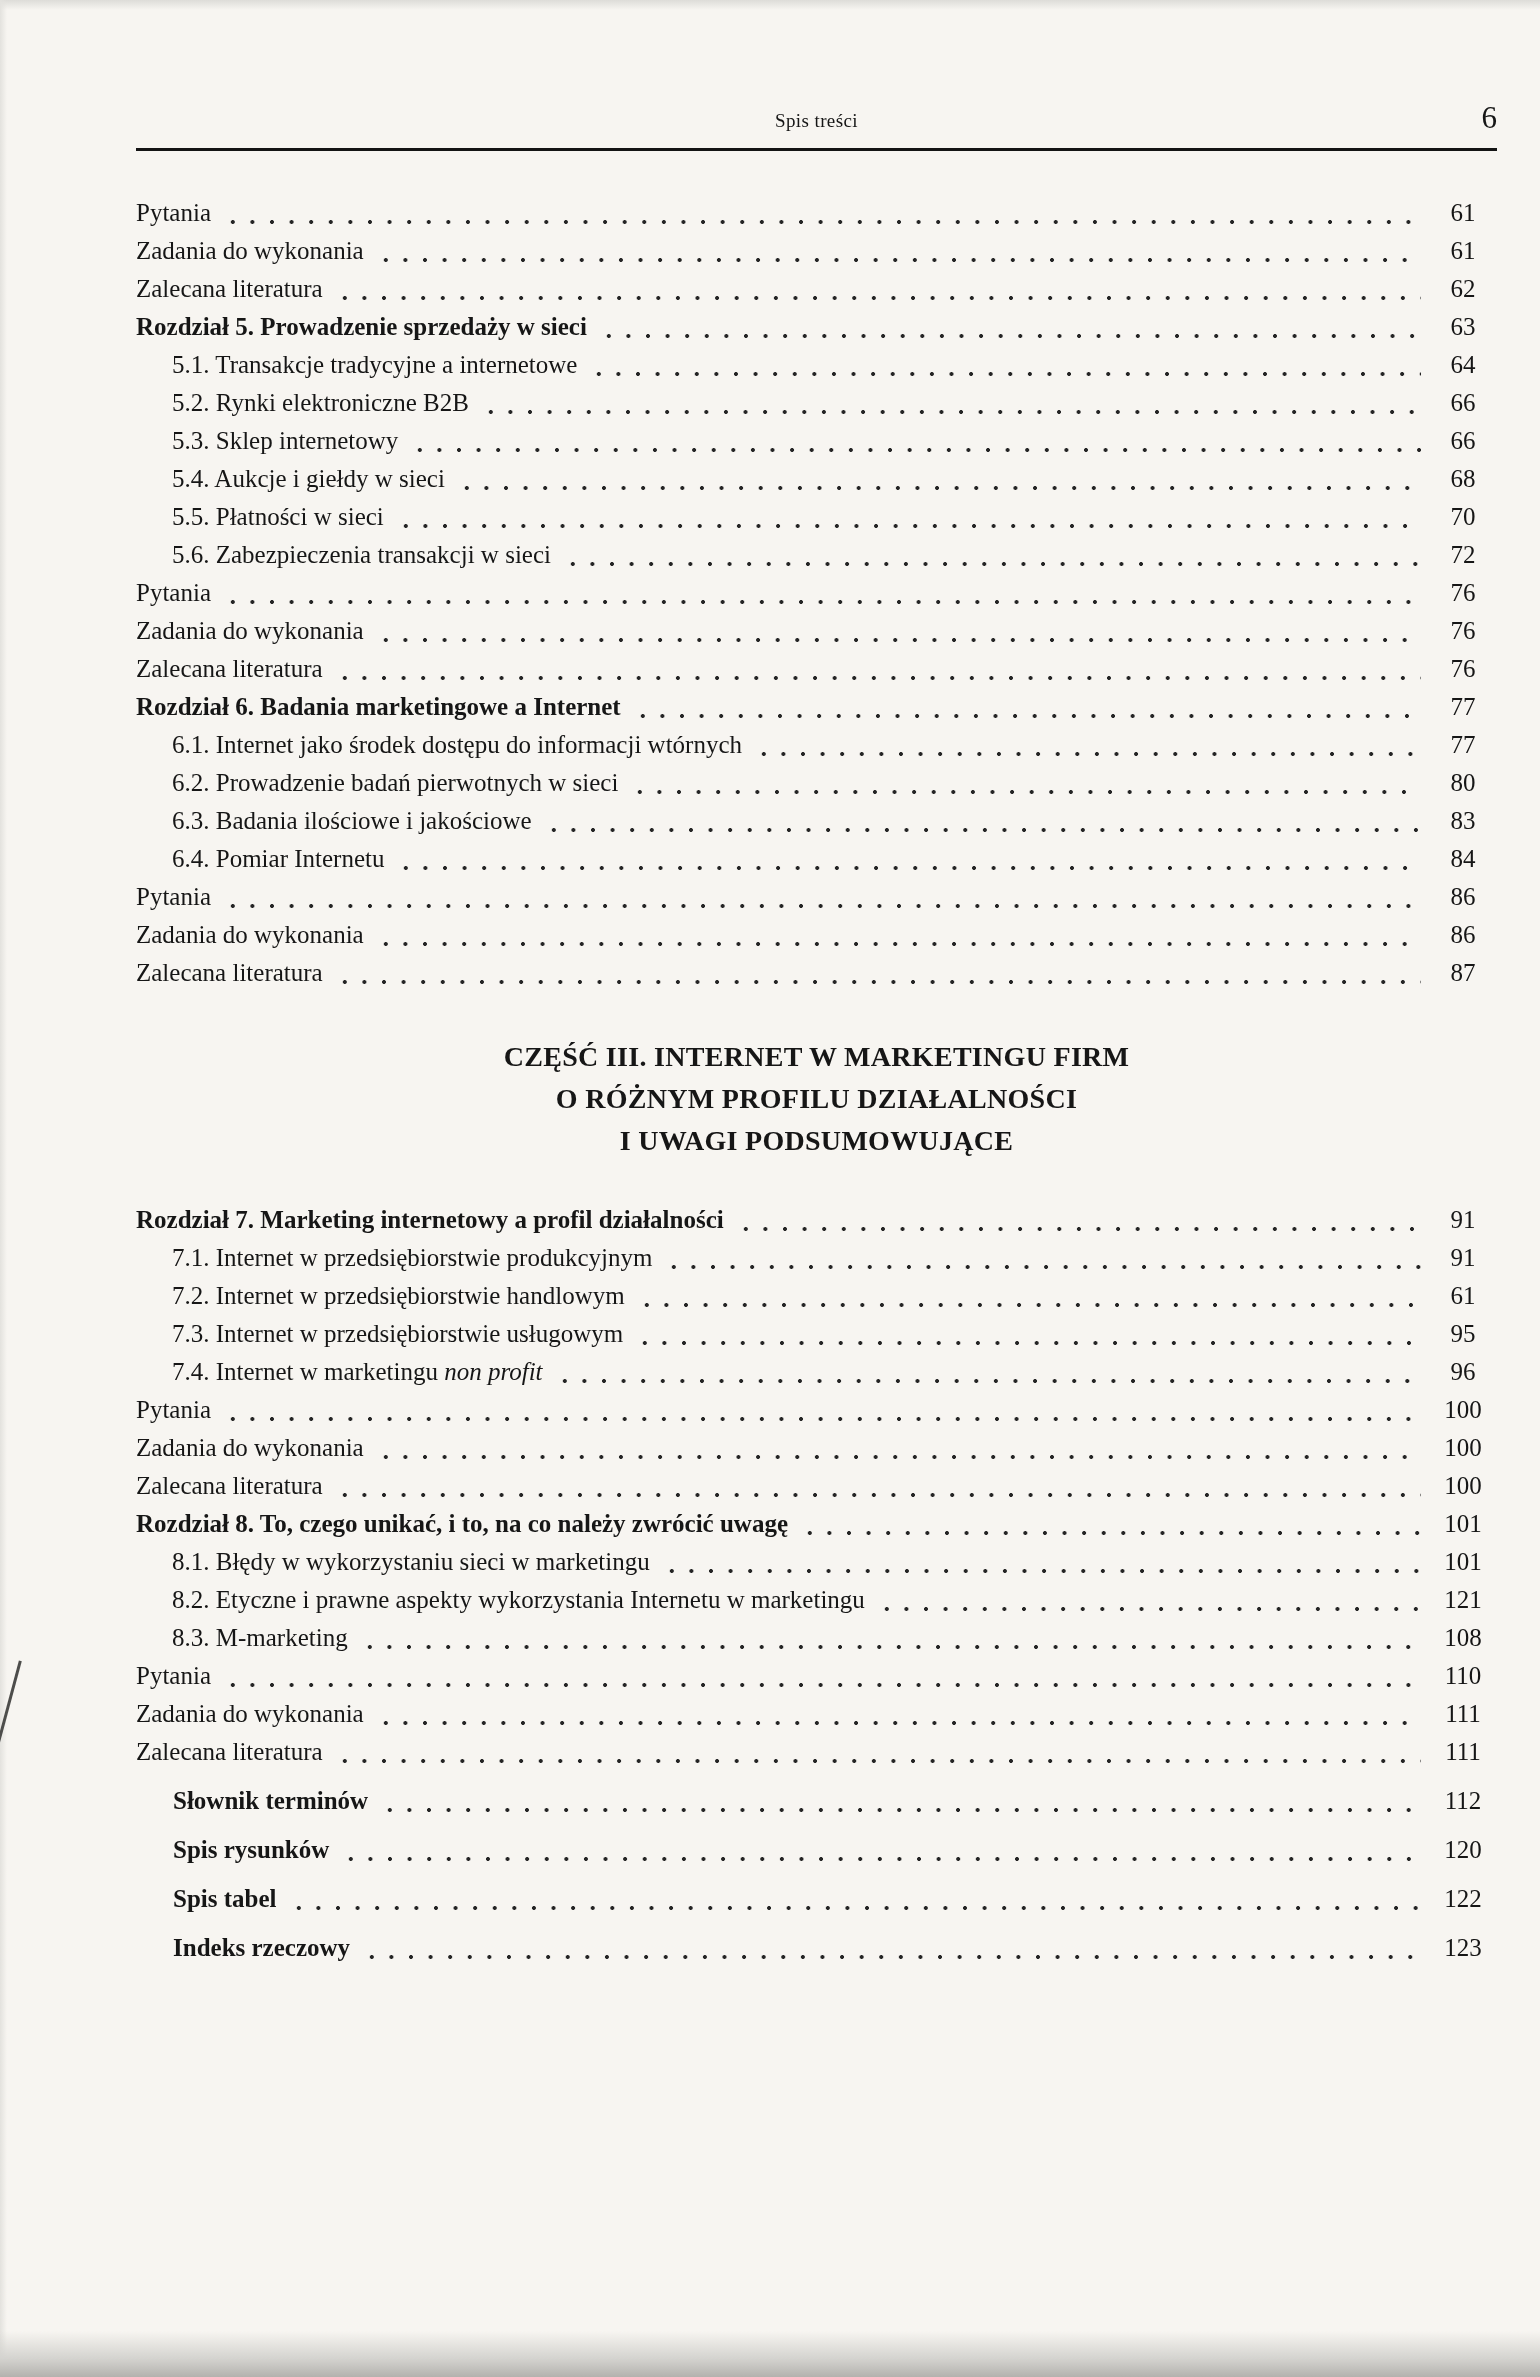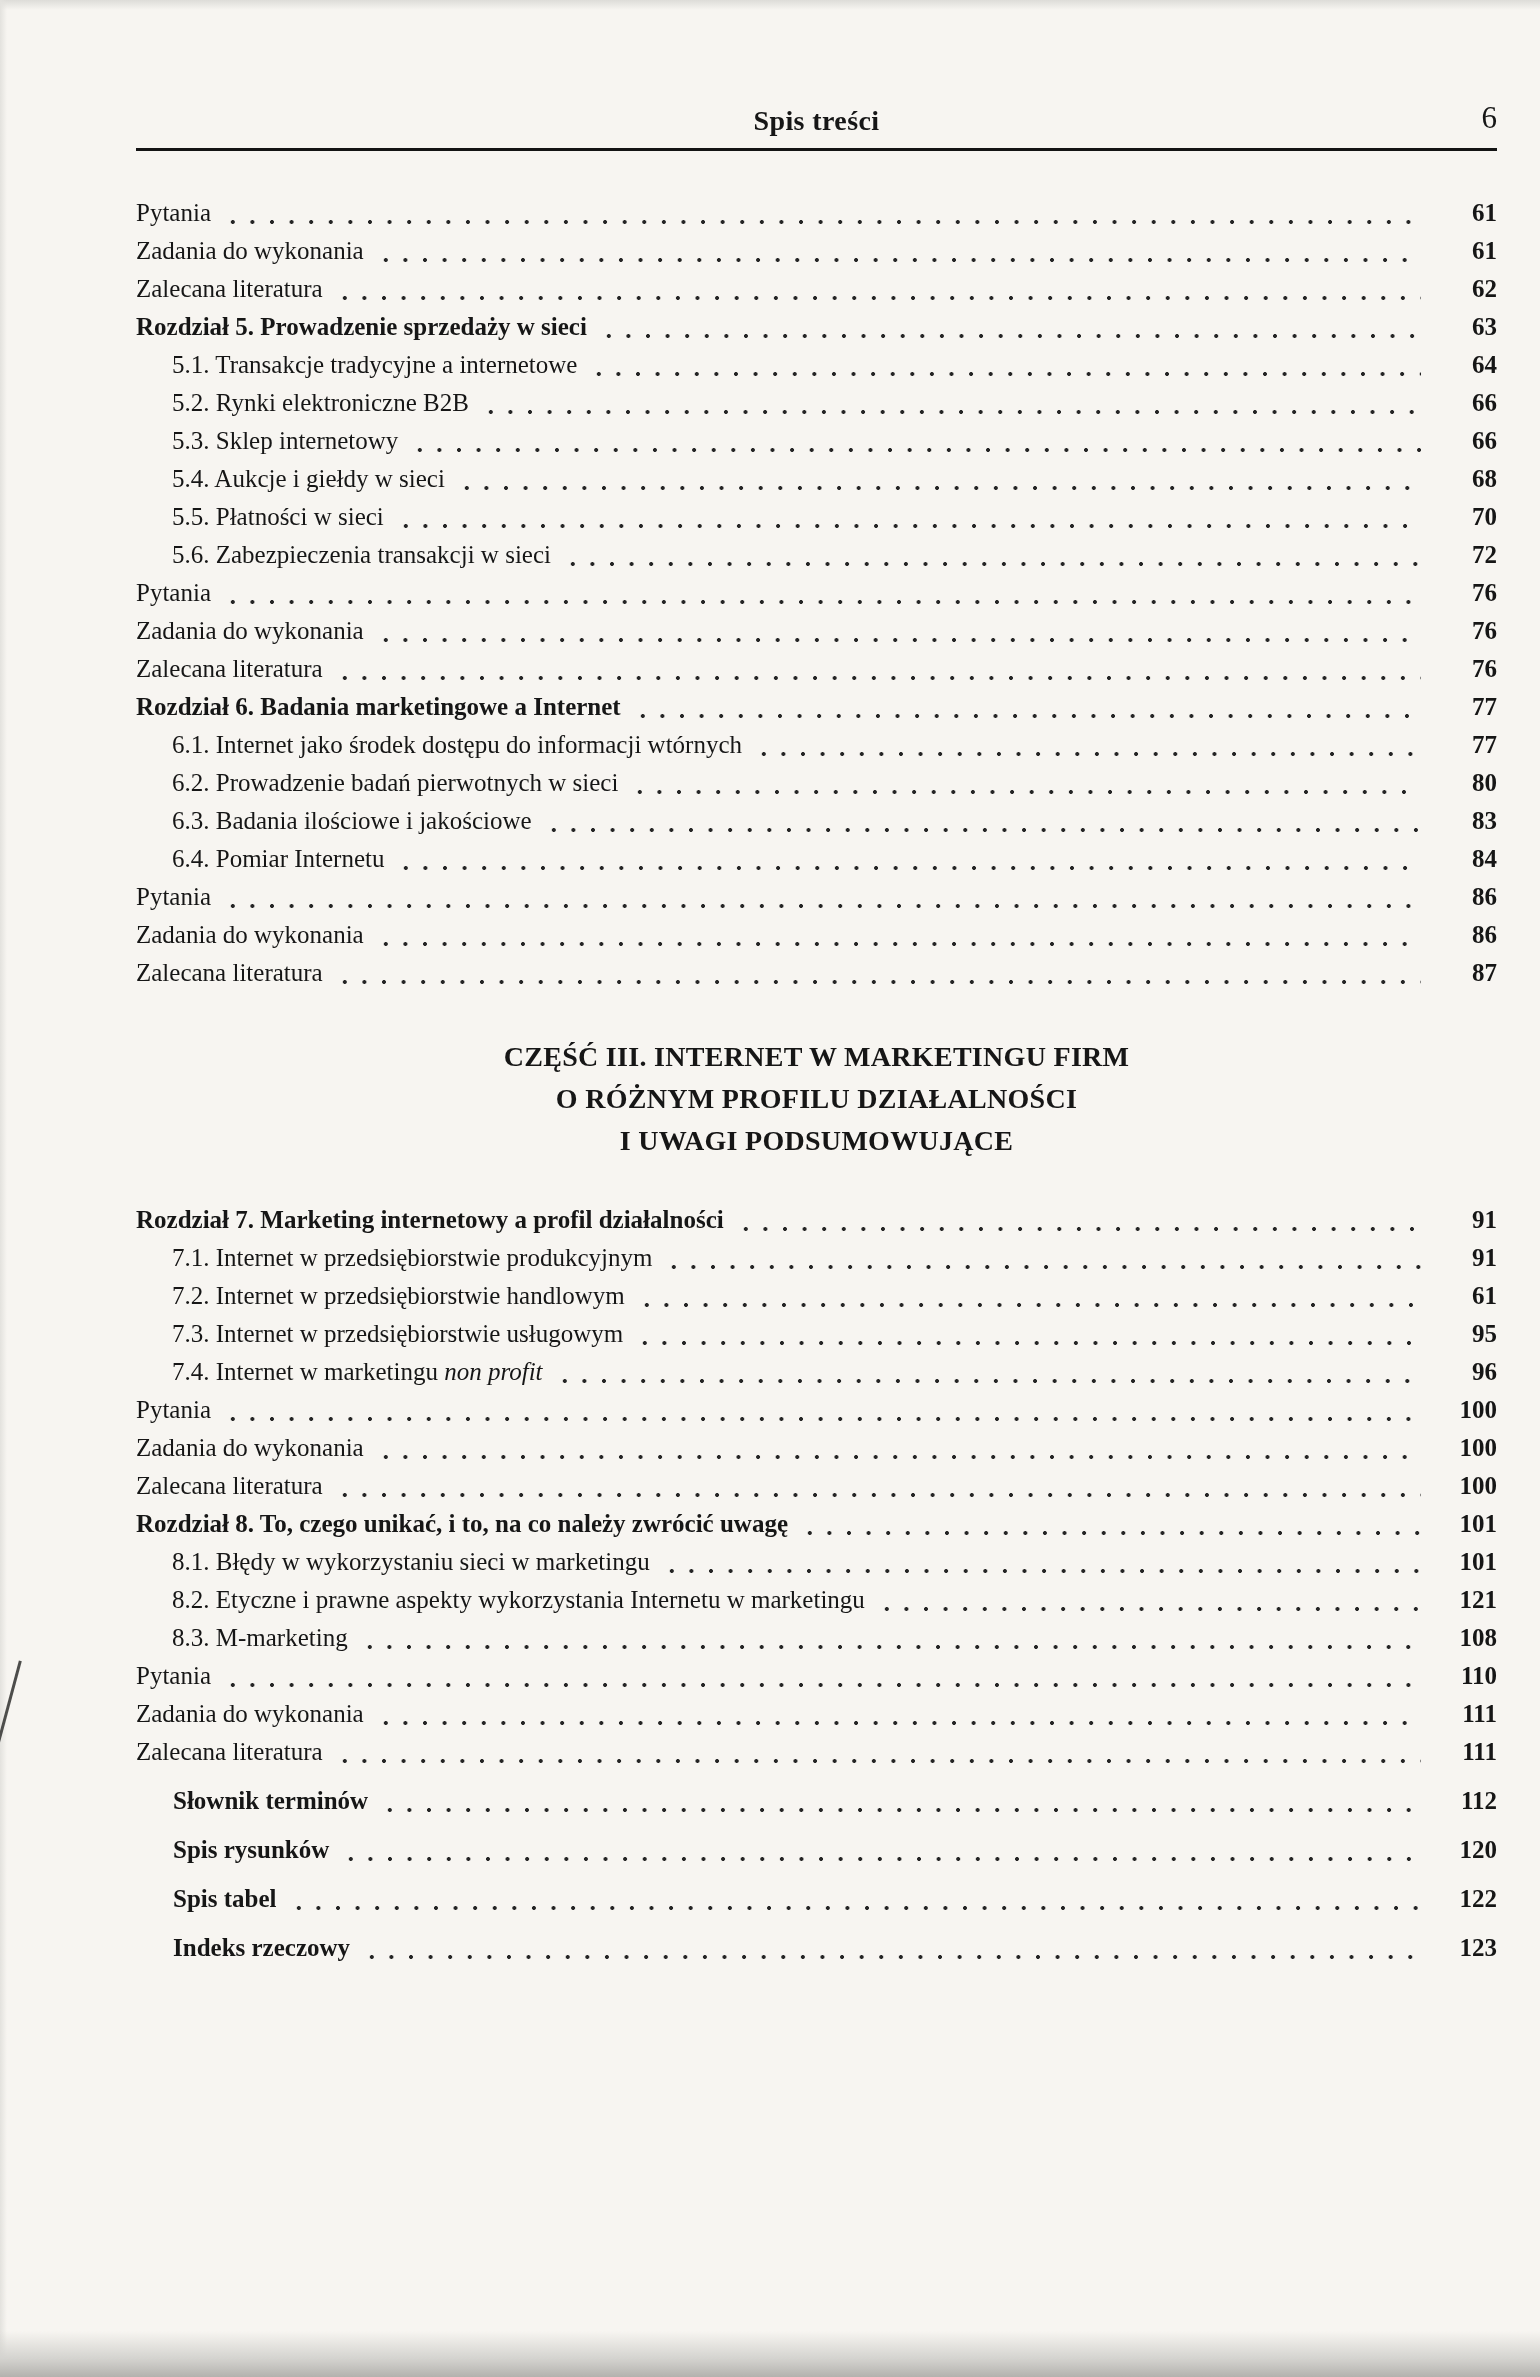--- a/index.html
+++ b/index.html
@@ -35,22 +35,22 @@
     width: 2.6px; height: 107px;
     background: #4d4d4b;
     transform: rotate(15deg);
   }
 
   .header { padding: 101px 44px 0 136px; }
   .header-inner { position: relative; height: 39px; }
   .header-title {
     position: absolute; left: 0; right: 0;
     text-align: center;
-    font-weight: bold;
-    font-size: 28px;
+    font-weight: normal;
+    font-size: 19px;
     letter-spacing: 0.4px;
     line-height: 39px;
   }
   .header-page-number {
     position: absolute; right: 0; top: -3.4px;
     font-size: 31px;
     line-height: 39px;
   }
   .header-rule {
     border: none;
@@ -76,22 +76,22 @@
   .toc-leader {
     flex: 1 1 auto;
     margin: 0 8.5px 0 12px;
     background-image: radial-gradient(circle, #242424 1.8px, rgba(36,36,36,0) 2.2px);
     background-size: 19.6px 38px;
     background-repeat: repeat-x;
     background-position: 0 9.4px;
   }
   .toc-page {
     flex: 0 0 68px;
-    text-align: right;
-    font-weight: bold;
+    text-align: center;
+    font-weight: normal;
   }
 
   .part-heading {
     text-align: center;
     font-weight: bold;
     font-size: 28px;
     line-height: 42px;
     margin: 44px 0 39px 0;
     letter-spacing: 0.3px;
   }

